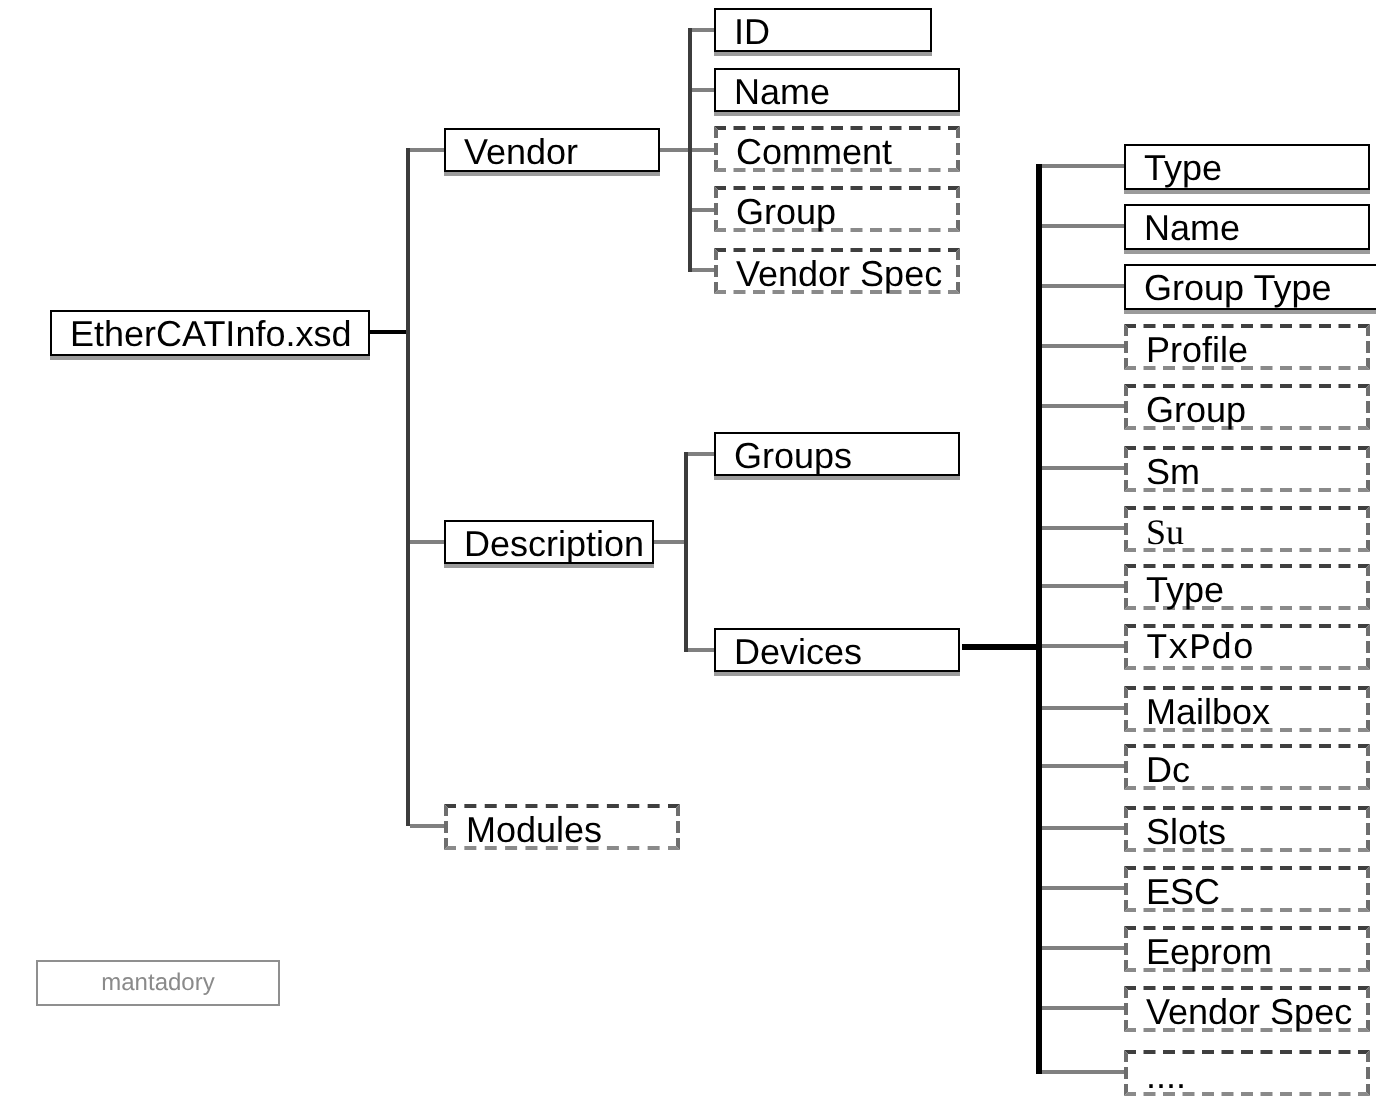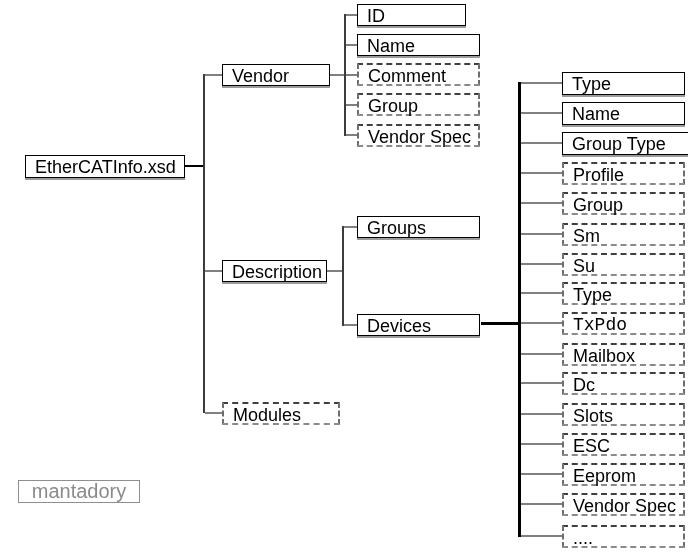--- a/index.html
+++ b/index.html
@@ -28,21 +28,21 @@
   }
   .node.dashed {
     border: 2px dashed;
     border-color: #3f3f3f #6e6e6e #8a8a8a #6e6e6e;
   }
   .legend-box {
     position: absolute;
     box-sizing: border-box;
     background: #ffffff;
     color: #8a8a8a;
-    font-size: 20px;
+    font-size: 12px;
     line-height: 20px;
     height: 23px;
     text-align: center;
     white-space: nowrap;
   }
   .legend-box.solid { border: 1px solid #8f8f8f; }
   .legend-box.dashed { border: 2px dashed #a2a2a2; }
   .hline { position: absolute; height: 2px; background: #808080; }
   .vline { position: absolute; width: 2px; background: #3c3c3c; }
   .black { background: #000000; }
@@ -105,21 +105,21 @@
 
   <div class="node solid" style="left:357px; top:216px; width:123px; height:22px;">Groups</div>
   <div class="node solid" style="left:357px; top:314px; width:123px; height:22px;">Devices</div>
 
   <div class="node solid" style="left:562px; top:72px; width:123px;">Type</div>
   <div class="node solid" style="left:562px; top:102px; width:123px;">Name</div>
   <div class="node solid" style="left:562px; top:132px; width:139px;">Group Type</div>
   <div class="node dashed" style="left:562px; top:162px; width:123px;">Profile</div>
   <div class="node dashed" style="left:562px; top:192px; width:123px;">Group</div>
   <div class="node dashed" style="left:562px; top:223px; width:123px;">Sm</div>
-  <div class="node dashed" style="left:562px; top:253px; width:123px;">Su</div>
+  <div class="node dashed" style="left:562px; top:253px; width:123px;font-family:Liberation Serif, serif;">Su</div>
   <div class="node dashed" style="left:562px; top:282px; width:123px;">Type</div>
   <div class="node dashed" style="left:562px; top:312px; width:123px;font-family:Liberation Mono, monospace;">TxPdo</div>
   <div class="node dashed" style="left:562px; top:343px; width:123px;">Mailbox</div>
   <div class="node dashed" style="left:562px; top:372px; width:123px;">Dc</div>
   <div class="node dashed" style="left:562px; top:403px; width:123px;">Slots</div>
   <div class="node dashed" style="left:562px; top:433px; width:123px;">ESC</div>
   <div class="node dashed" style="left:562px; top:463px; width:123px;">Eeprom</div>
   <div class="node dashed" style="left:562px; top:493px; width:123px;">Vendor Spec</div>
   <div class="node dashed" style="left:562px; top:525px; width:123px;">....</div>
 

